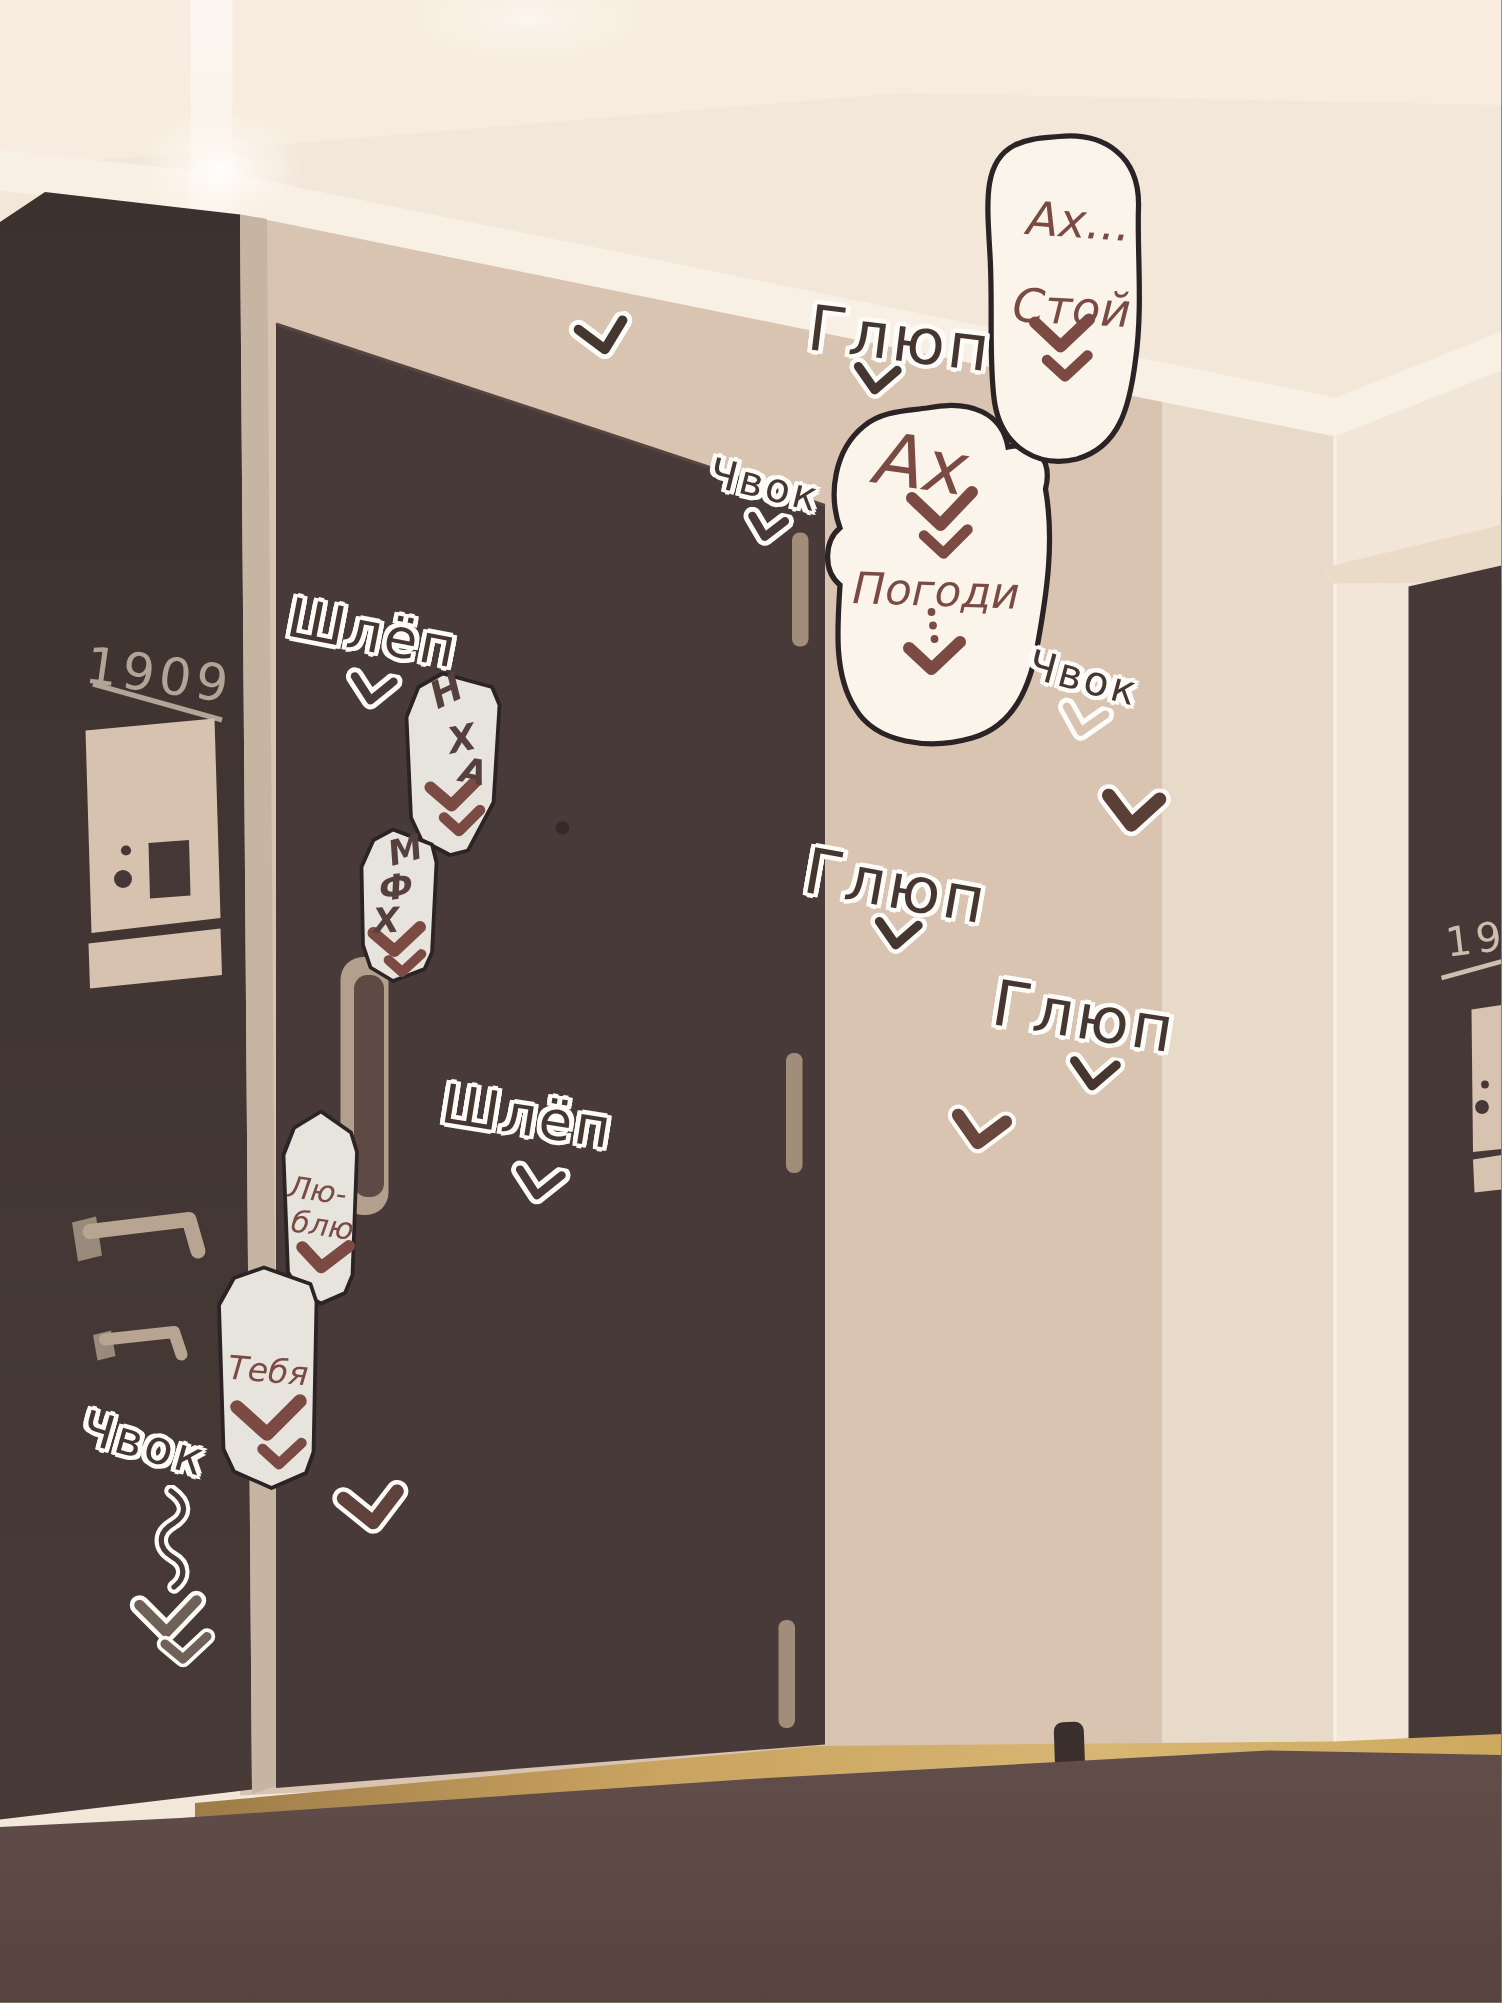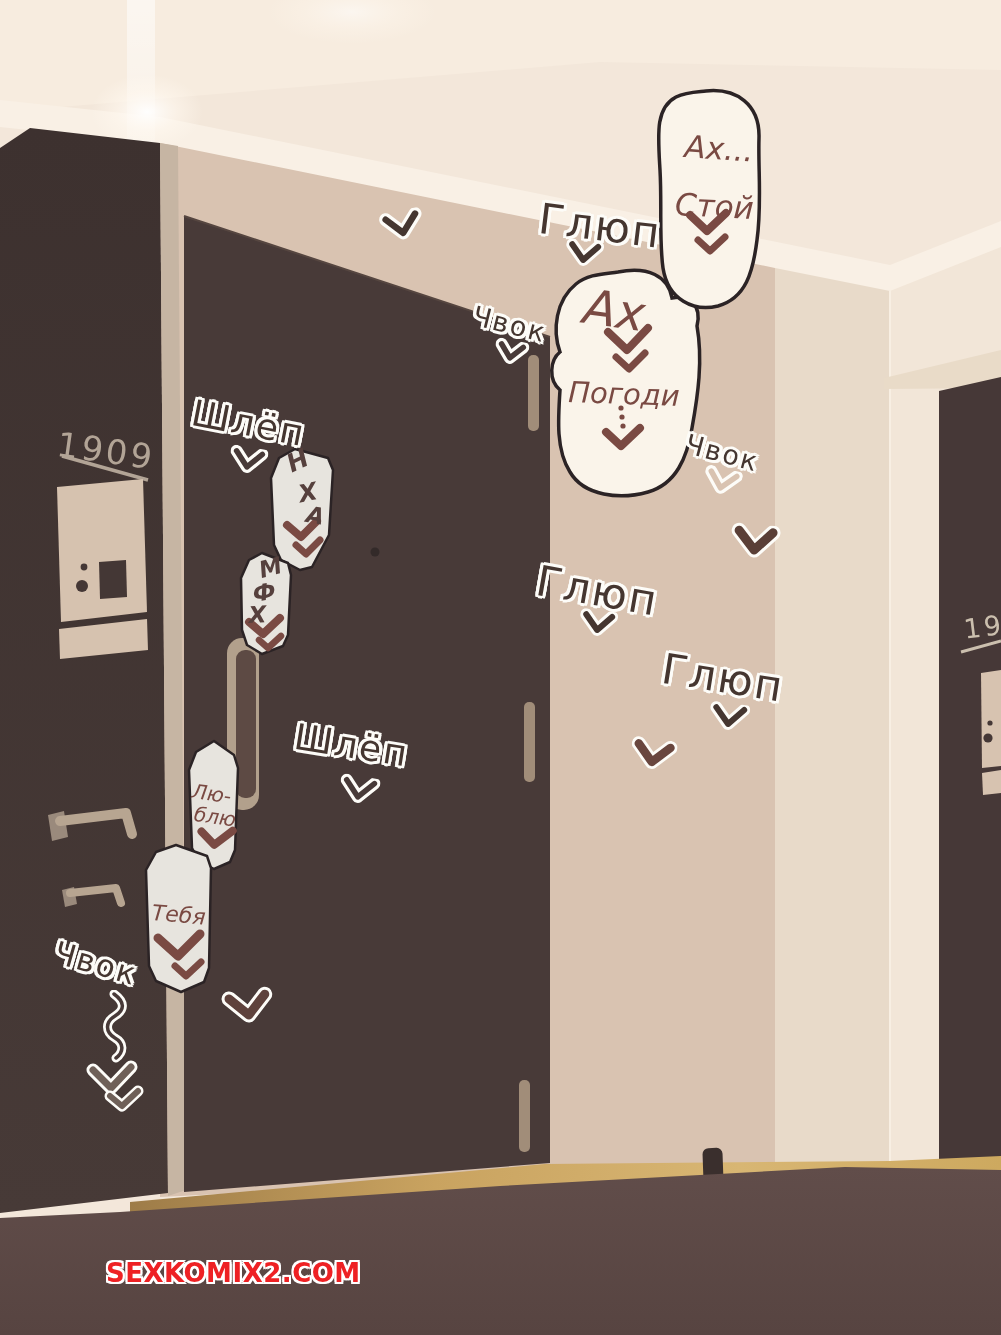--- a/index.html
+++ b/index.html
@@ -263,14 +263,13 @@
     <g fill="none" stroke-linecap="round" stroke-linejoin="round">
       <path d="M30,4 C41,12 41,20 31,26 C21,32 21,42 31,48 C40,53 40,62 32,68" stroke="#fdfcf8" stroke-width="9"></path>
       <path d="M30,4 C41,12 41,20 31,26 C21,32 21,42 31,48 C40,53 40,62 32,68" stroke="#483a38" stroke-width="3.5"></path>
       <path d="M9,80 L27,98 L47,77" stroke="#fdfcf8" stroke-width="13"></path>
       <path d="M9,80 L27,98 L47,77" stroke="#6f6058" stroke-width="7"></path>
       <path d="M26,106 L38,116 L54,101" stroke="#fdfcf8" stroke-width="11"></path>
       <path d="M26,106 L38,116 L54,101" stroke="#6f6058" stroke-width="6"></path>
     </g>
   </svg>
 
-  <div class="watermark" style="left:106px;top:1258px;font-size:26px">SEXKOMIX2.COM</div>
 </div>
 
 </body></html>

